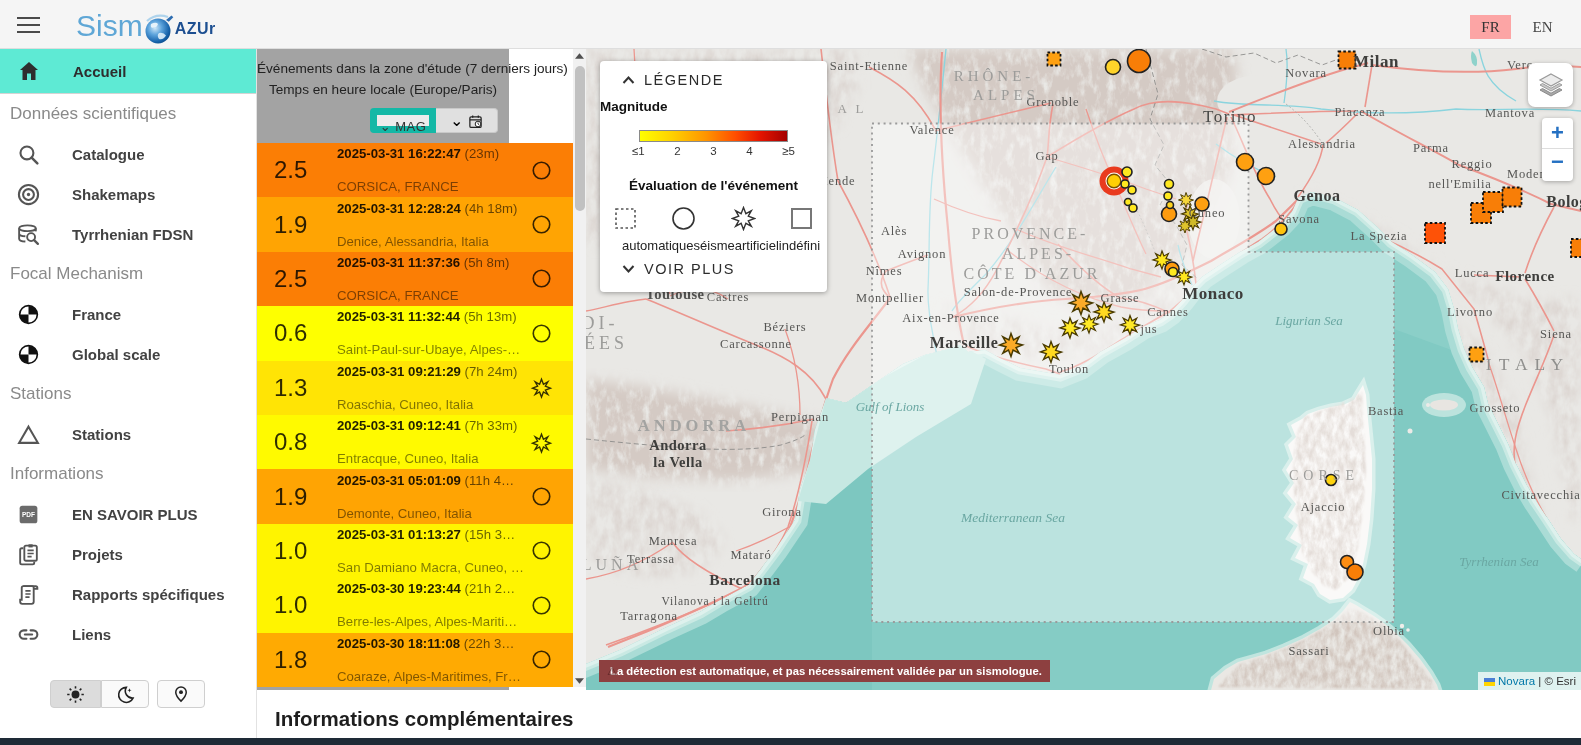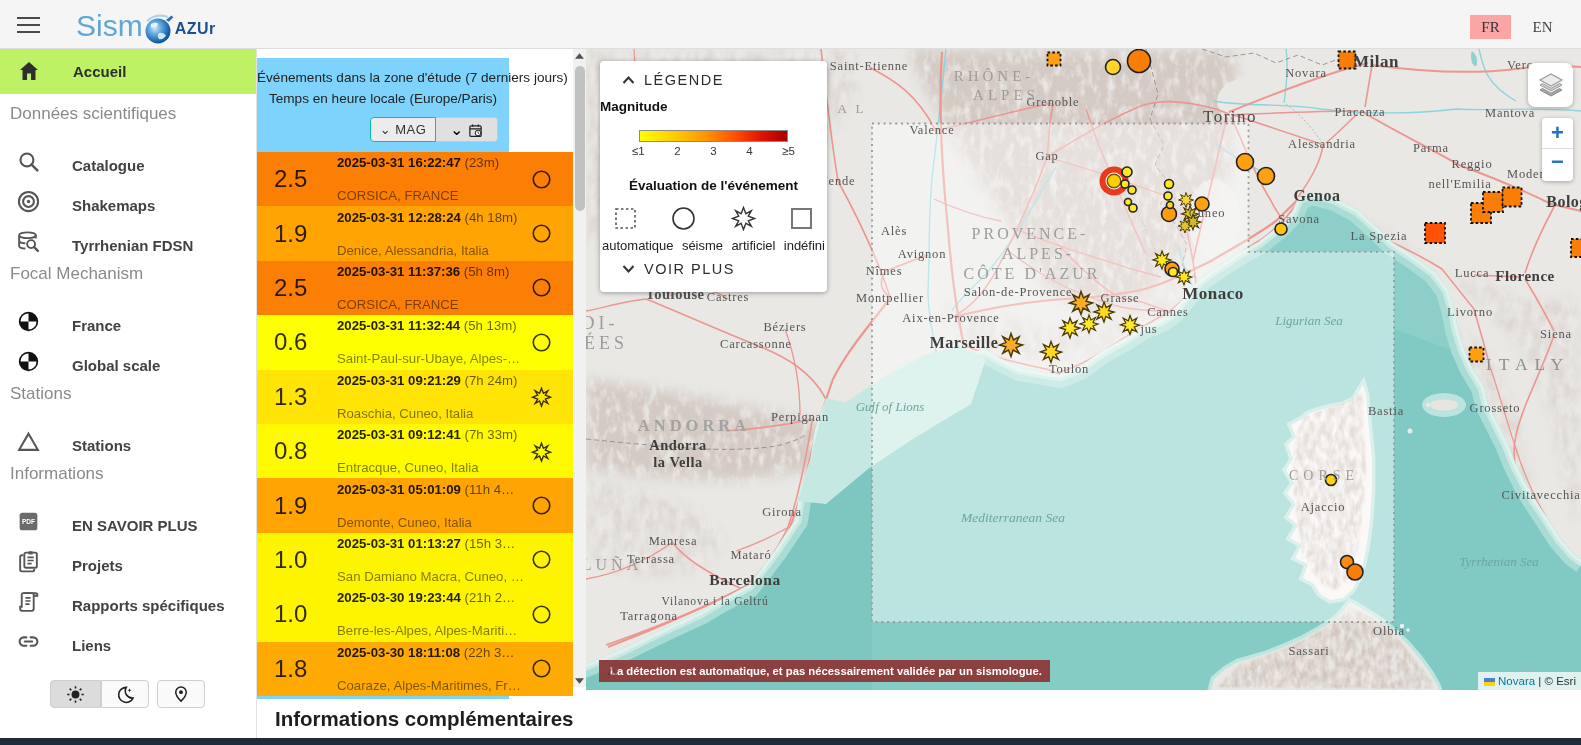--- a/index.html
+++ b/index.html
@@ -7,35 +7,35 @@
 .burger{position:absolute;left:17px;top:17px;width:23px;height:16px}
 .burger span{display:block;height:2px;background:#4a4a4a;margin-bottom:5px}
 .logo{position:absolute;left:76px;top:4px;height:44px;white-space:nowrap}
 .logo .s1{font-size:30px;color:#5fa7d6;letter-spacing:0px;line-height:44px;vertical-align:middle}
 .logo .s2{font-size:16px;font-weight:bold;color:#1d4f91;letter-spacing:.5px;vertical-align:middle;position:relative;top:3px}
 .lang{position:absolute;top:15px;right:20px}
 .lang .fr{display:inline-block;width:41px;height:24px;background:#fca5a5;color:#333;font-family:"Liberation Serif",serif;font-size:15px;text-align:center;line-height:24px}
 .lang .en{display:inline-block;width:37px;height:24px;color:#444;font-family:"Liberation Serif",serif;font-size:15px;text-align:center;line-height:24px;margin-left:13px}
 
 .sidebar{position:absolute;left:0;top:49px;width:257px;height:689px;background:#fff;border-right:1px solid #e2e2e2;z-index:30}
-.acc{height:45px;background:#bef264;border-bottom:1px solid #d4d4d4;display:flex;align-items:center}
+.acc{height:45px;background:#5eead4;border-bottom:1px solid #d4d4d4;display:flex;align-items:center}
 .acc .ic{margin-left:17px;width:24px;height:24px}
 .acc .tx{margin-left:32px;font-weight:bold;font-size:15px;color:#2e2e2e}
 .sect{height:40px;display:flex;align-items:center;padding-left:10px;color:#8a8a8a;font-size:17px}
-.item{height:40px;display:flex;align-items:flex-end}
+.item{height:40px;display:flex;align-items:center}
 .item .ic{margin-left:16px;width:25px;height:25px;flex:none}
 .item .tx{margin-left:31px;font-weight:bold;font-size:15px;color:#424242}
 .theme{position:absolute;left:0;top:631px;width:257px}
 .tbtn{position:absolute;height:28px;border:1px solid #cfcfcf;background:#fafafa;display:flex;align-items:center;justify-content:center}
 
-.listcol{position:absolute;left:257px;top:58px;width:252px;height:641px;background:#7dd3fc;z-index:20}
+.listcol{position:absolute;left:257px;top:49px;width:252px;height:641px;background:#a3a3a3;z-index:20}
 .lh1{margin-top:12px;text-align:center;font-size:13.6px;color:#222;white-space:nowrap}
 .lh2{margin-top:6px;text-align:center;font-size:13.6px;color:#222;white-space:nowrap}
 .lbtns{position:absolute;top:59px;right:11px;height:25px}
-.bmag{display:inline-block;width:66px;height:25px;background:#ececec;border:1px solid #14b8a6;border-radius:4px 0 0 4px;font-size:13px;color:#333;text-align:center;line-height:23px;letter-spacing:.5px}
+.bmag{display:inline-block;width:66px;height:25px;background:#ececec;border:7px solid #14b8a6;border-radius:4px 0 0 4px;font-size:13px;color:#333;text-align:center;line-height:23px;letter-spacing:.5px}
 .bcal{display:inline-block;width:62px;height:25px;background:#e0e0e0;border:1px solid #c9c9c9;border-left:none;border-radius:0 4px 4px 0;text-align:center;line-height:23px;vertical-align:top}
 .rows{position:absolute;left:0;top:94px;width:316px;height:544px;overflow:hidden}
 .row{height:54.4px;display:flex;align-items:center}
 .mag{width:56px;margin-left:17px;font-size:24px;color:rgba(0,0,0,.82);flex:none}
 .mid{flex:1;min-width:0;margin-left:7px}
 .l1{font-size:13.2px;color:rgba(0,0,0,.6);white-space:nowrap;overflow:hidden;text-overflow:ellipsis}
 .l1 b{color:rgba(0,0,0,.87)}
 .l2{font-size:13.2px;color:rgba(0,0,0,.5);margin-top:18px;white-space:nowrap;overflow:hidden;text-overflow:ellipsis}
 .sym{width:23px;height:23px;flex:none;margin-left:2px;margin-right:20px}
 
@@ -46,21 +46,21 @@
 .map{position:absolute;left:586px;top:49px;width:995px;height:641px;overflow:hidden;background:#e9e8e5;z-index:10}
 
 .legend{position:absolute;left:14px;top:12px;width:227px;height:231px;background:#fff;border-radius:4px;box-shadow:0 1px 5px rgba(0,0,0,.35);z-index:15;font-family:"Liberation Sans",sans-serif}
 .lgrow{display:flex;align-items:center;margin:11px 0 0 22px;font-size:14.5px;color:#2c2c2c;letter-spacing:1.5px}
 .lgrow svg{margin-right:9px}
 .lgt{font-weight:bold;font-size:13.5px;color:#111;margin-top:11px}
 .lgt2{text-align:center;font-weight:bold;font-size:13.5px;color:#111;margin-top:21px}
 .gbar{margin:16px auto 0 auto;width:149px;height:12px;border:1px solid #8a8a8a;background:linear-gradient(90deg,#ffff00 0%,#ffd000 22%,#ff9400 45%,#ff4e00 65%,#e31400 82%,#a50000 100%)}
 .gticks{width:163px;margin:3px auto 0 auto;display:flex;justify-content:space-between;font-size:11.5px;color:#333}
 .licons{display:flex;align-items:center;margin-top:13px;padding:0 14px;justify-content:space-between}
-.llabs{display:flex;margin-top:7px;padding:0 2px;justify-content:space-between;font-size:13px;color:#222}
+.llabs{display:flex;margin-top:7px;padding:0 22px;justify-content:space-between;font-size:13px;color:#222}
 
 .layers{position:absolute;left:942px;top:14px;width:45px;height:44px;background:#fff;border-radius:7px;box-shadow:0 1px 4px rgba(0,0,0,.3);display:flex;align-items:center;justify-content:center;z-index:15}
 .zoomc{position:absolute;left:956px;top:69px;width:31px;height:63px;background:#fff;border-radius:4px;box-shadow:0 1px 4px rgba(0,0,0,.3);z-index:15}
 .zbtn{width:31px;height:31px;text-align:center;line-height:29px;font-size:22px;font-weight:bold;color:#2470c2}
 .zoomc .zbtn:first-child{border-bottom:1px solid #ddd}
 .banner{position:absolute;left:13px;top:611px;height:22px;background:#8d4040;color:#fff;font-size:11.3px;font-weight:bold;line-height:22px;padding:0 8px 0 11px;z-index:14}
 .banner:before{content:"\26A0";position:absolute;left:8px;top:0;color:#5e2626;font-weight:normal}
 .attrib{position:absolute;right:0;top:623px;height:18px;background:rgba(255,255,255,.75);font-size:11.5px;color:#333;padding:0 5px 0 6px;line-height:18px;z-index:14}
 .attrib .lf{color:#0078a8}
 .flag{display:inline-block;width:11px;height:8px;background:linear-gradient(#4b7fd4 50%,#ffd500 50%);vertical-align:-1px;margin-right:3px}

